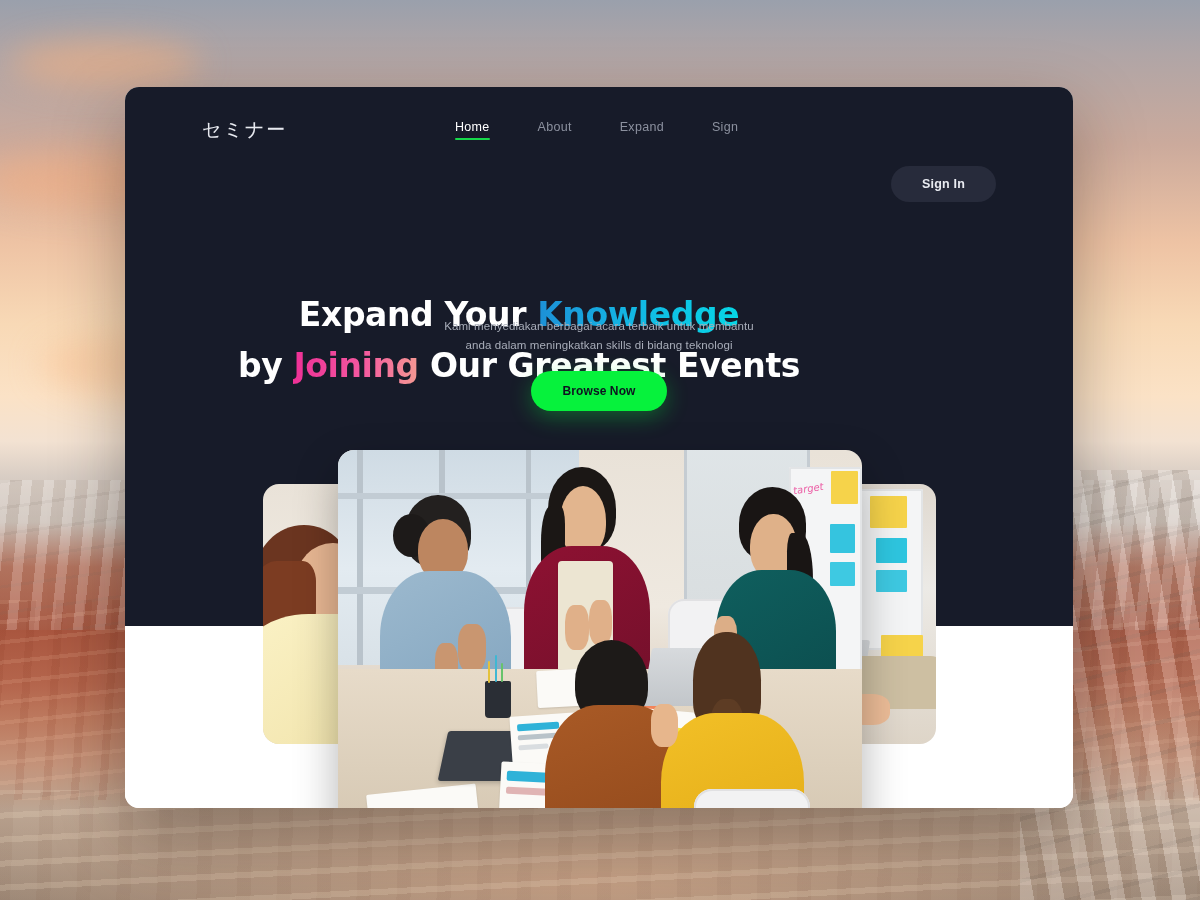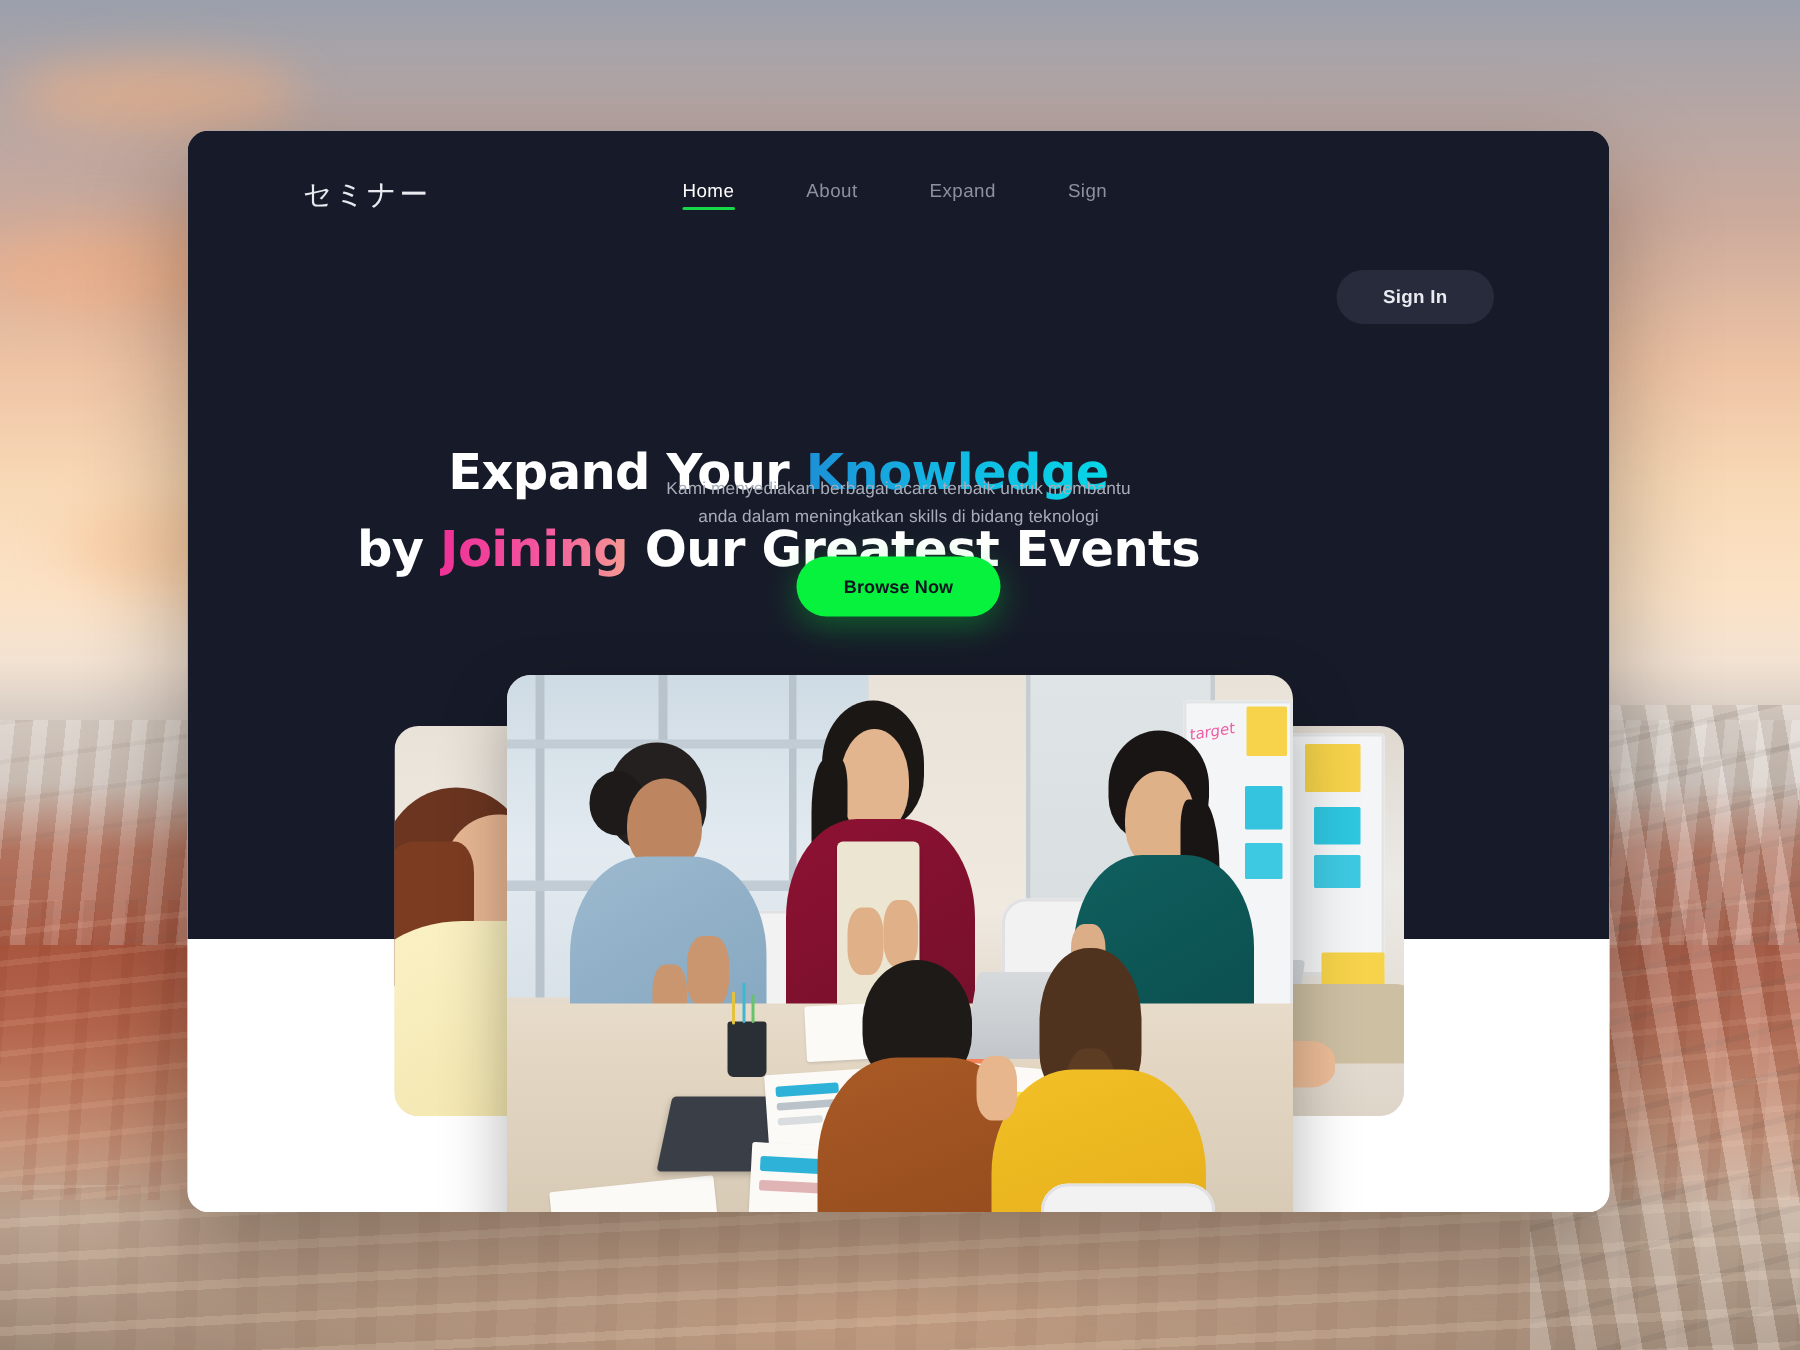--- a/index.html
+++ b/index.html
@@ -120,21 +120,20 @@
     height:2.5px; background:#16d94a; border-radius:2px;
   }
   #signin-button {
     position:absolute; right:77px; top:115px;
     transform:translateY(-100%);
     background:#272b3b; color:#e9ebf1;
     font-size:12.5px; font-weight:700; letter-spacing:.2px;
     border:none; border-radius:20px;
     padding:11px 31px; cursor:pointer;
     white-space:nowrap;
-    margin-top:14px;
   }
 
   
   #headline {
     position:absolute; left:0; top:211px; width:788px;
     text-align:center; line-height:1.0;
   }
   .headline-line {
     font-size:33px; font-weight:700; color:#ffffff;
     letter-spacing:-0.4px;

